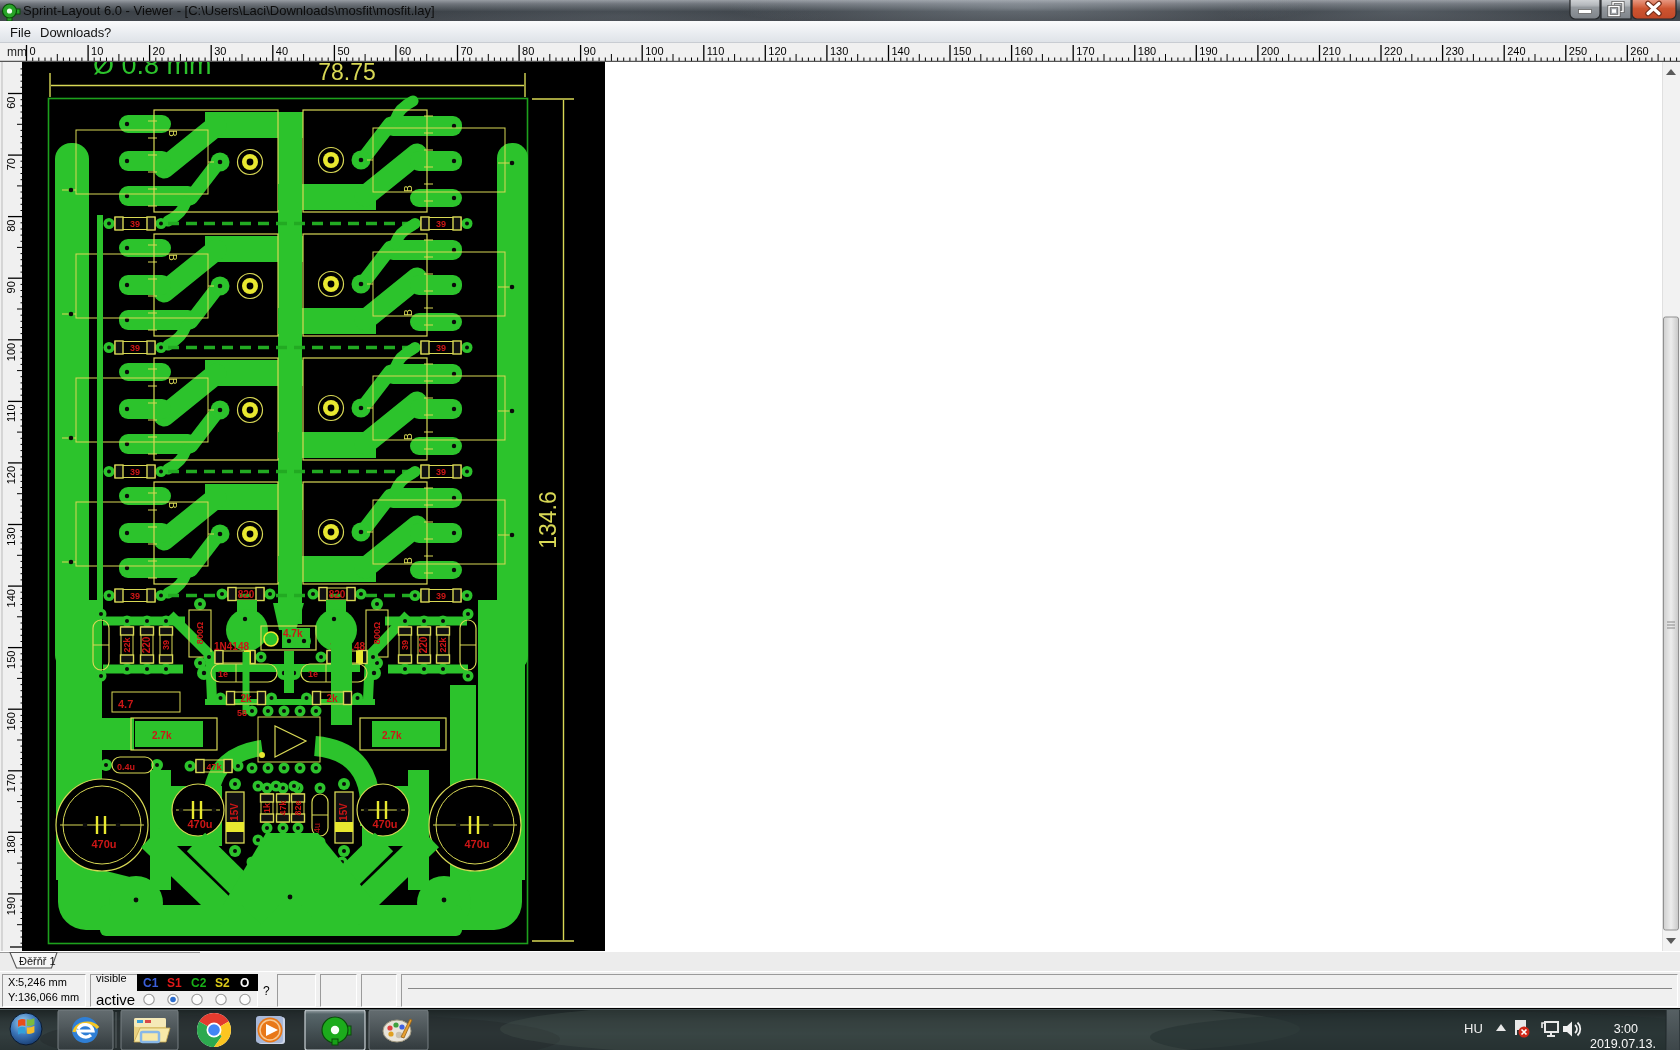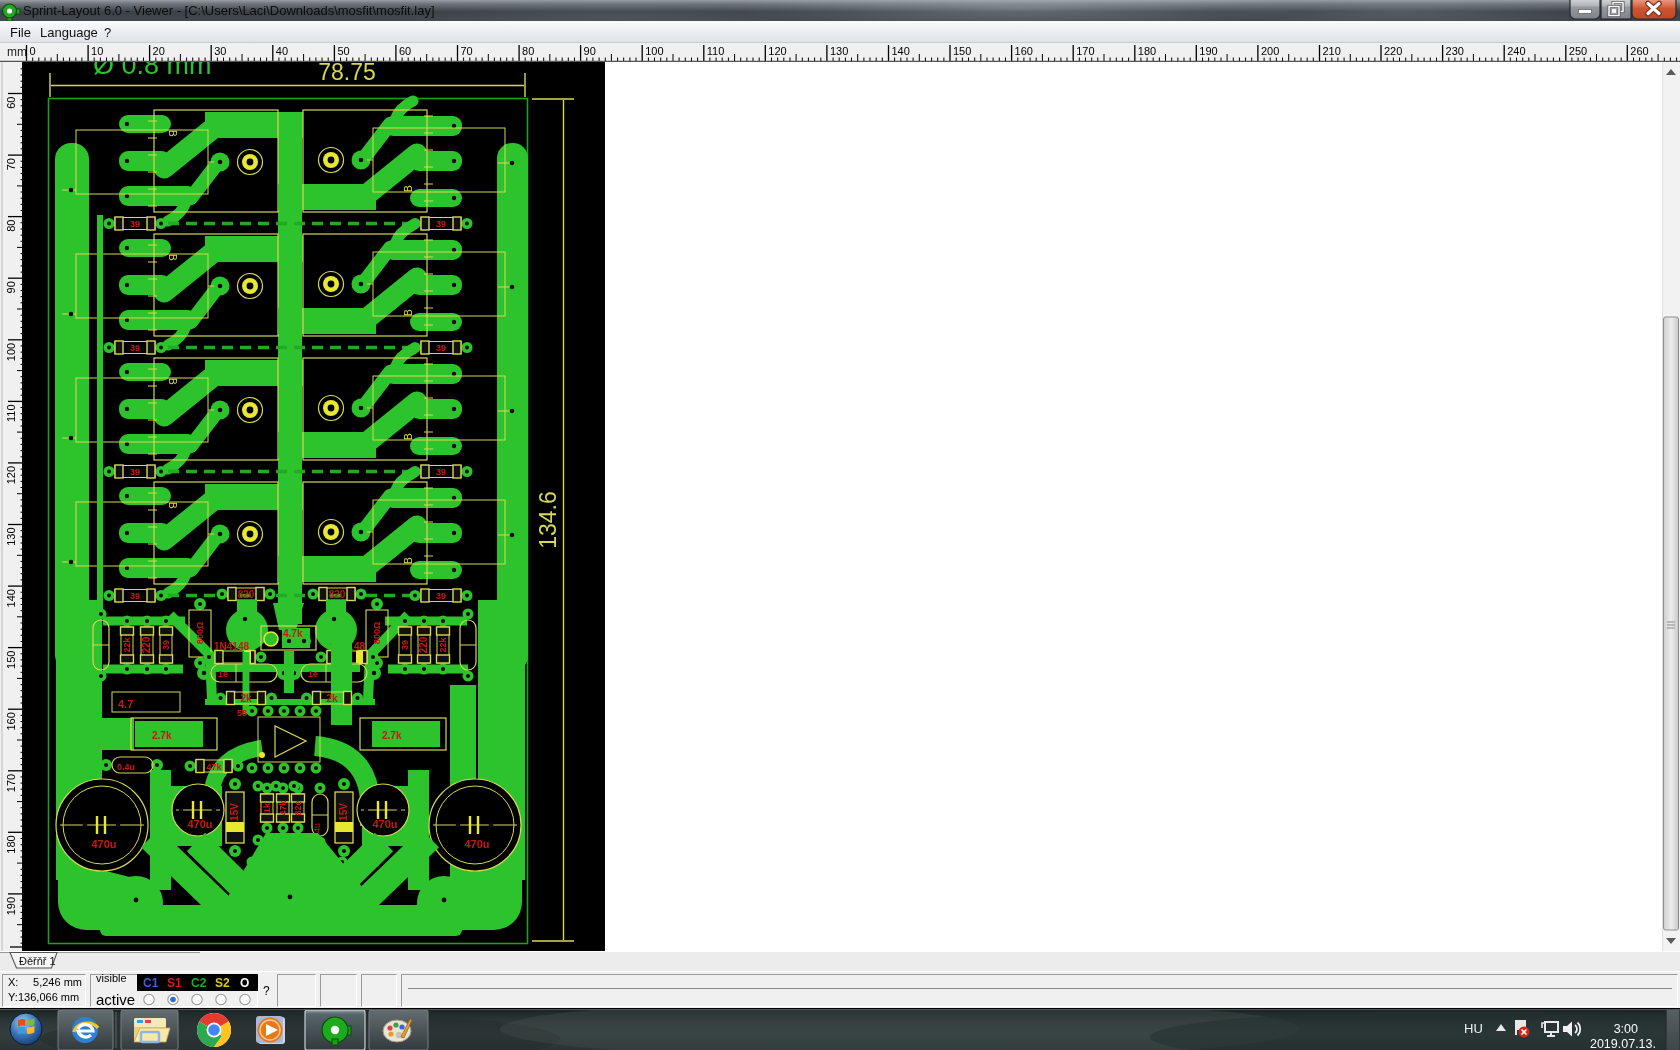--- a/index.html
+++ b/index.html
@@ -56,21 +56,21 @@
       <rect x="43" y="9.2" width="4" height="3.6" fill="#fff"></rect>
     </g>
     <path d="M 79 3.5 L 90 13.5 M 90 3.5 L 79 13.5" stroke="#77301c" stroke-width="5.6" stroke-linecap="round"></path>
     <path d="M 79 3.5 L 90 13.5 M 90 3.5 L 79 13.5" stroke="#fff" stroke-width="3.2" stroke-linecap="round"></path>
    </g>
  </svg>
 </div>
 
 <div id="menubar">
   <span style="left:10px">File</span>
-    <span style="left:40px">Language</span>
+    <span style="left:40px">Downloads</span>
     <span style="left:104px">?</span>
 </div>
 
 <svg id="hruler" width="1680" height="19" viewBox="0 43 1680 19" style="position:absolute;left:0;top:43px" font-family="Liberation Sans, sans-serif">
 <rect x="0" y="43" width="1680" height="19" fill="#f0f0f0"></rect>
 <text x="7" y="56" font-size="12" fill="#222">mm</text>
 <line x1="26.5" y1="45" x2="26.5" y2="62" stroke="#000" stroke-width="1.3"></line>
 <text x="29.5" y="55" font-size="11" fill="#000">0</text>
 <line x1="32.7" y1="57.5" x2="32.7" y2="62" stroke="#000" stroke-width="1"></line>
 <line x1="38.8" y1="57.5" x2="38.8" y2="62" stroke="#000" stroke-width="1"></line>
@@ -1026,21 +1026,21 @@
     <path d="M 0 0.5 L 1680 0.5" stroke="#999" stroke-width="1"></path>
     <path d="M 10 0.5 L 57 0.5 L 51.5 16 L 16.5 16 Z" fill="#f6f6f6" stroke="#555" stroke-width="1.1"></path>
     <text x="19" y="13" font-size="11" fill="#111" font-family="Liberation Sans, sans-serif">Đěřňř 1</text>
   </svg>
 </div>
 
 <div id="statusbar">
   <div class="panel" style="left:2px;top:2px;width:84px;height:33px"></div>
   <div style="position:absolute;left:8px;top:4px;font-size:11px">X:</div>
   <div style="position:absolute;left:8px;top:19px;font-size:11px">Y:</div>
-  <div style="position:absolute;left:18px;top:4px;width:64px;text-align:right;font-size:11px">5,246 mm</div>
+  <div style="position:absolute;left:18px;top:4px;width:64px;font-size:11px">5,246 mm</div>
   <div style="position:absolute;left:18px;top:19px;width:64px;text-align:left;font-size:11px">136,066 mm</div>
   <div class="panel" style="left:90px;top:2px;width:168px;height:33px"></div>
   <div style="position:absolute;left:96px;top:0;font-size:11px">visible</div>
   <div style="position:absolute;left:96px;top:19px;font-size:15px">active</div>
   <div style="position:absolute;left:137px;top:2px;width:121px;height:17px;background:#000"></div>
   <svg style="position:absolute;left:137px;top:2px" width="121" height="17" viewBox="0 0 121 17" font-family="Liberation Sans, sans-serif" font-size="12" font-weight="bold">
     <text x="6" y="13" fill="#3a5fd9">C1</text>
       <text x="30" y="13" fill="#e01818">S1</text>
     <text x="54" y="13" fill="#18b018">C2</text>
       <text x="78" y="13" fill="#d8c818">S2</text>

